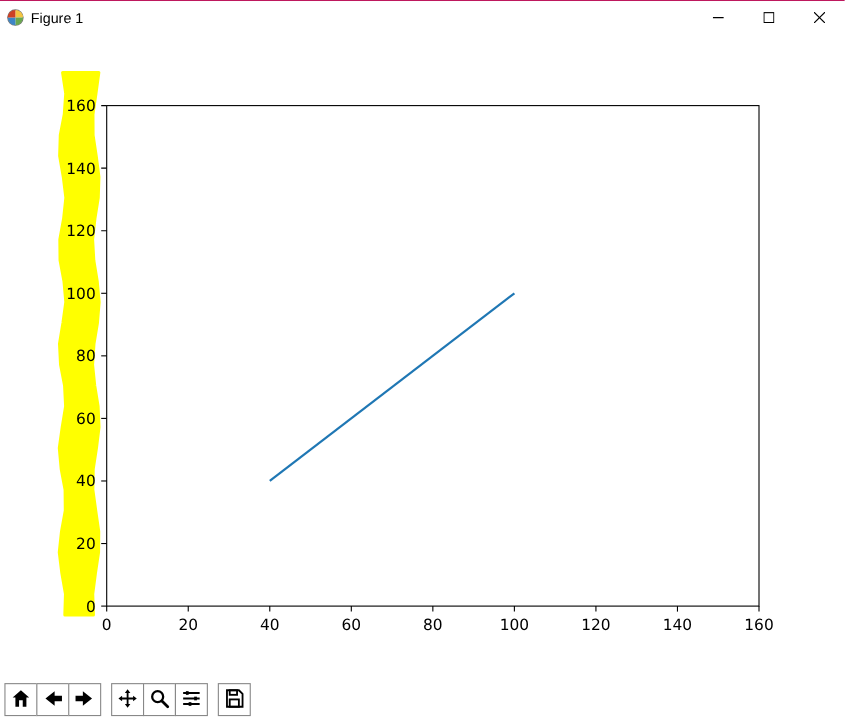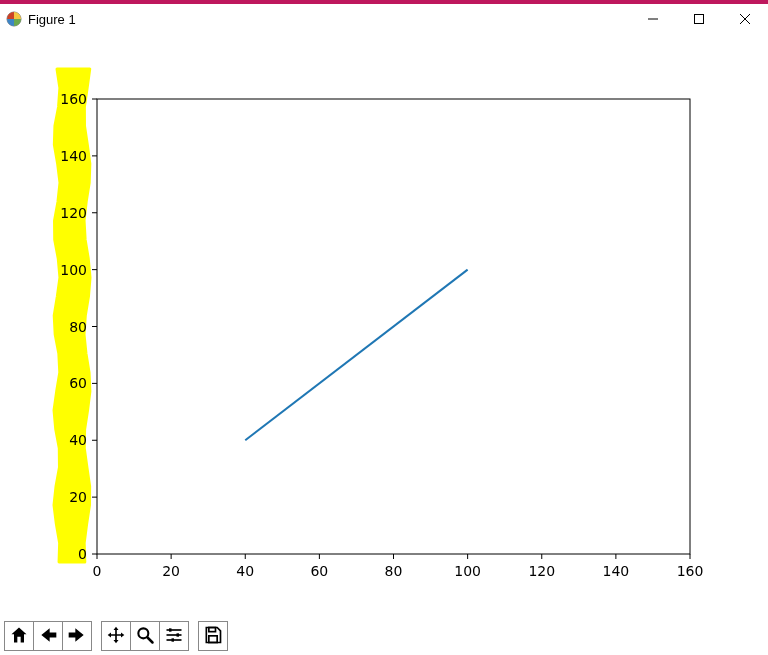--- a/index.html
+++ b/index.html
@@ -9,21 +9,21 @@
     height: 655px;
     font-family: "Segoe UI", Tahoma, sans-serif;
     font-size: 13px;
     background: #ffffff;
     overflow: hidden;
   }
   .window {
     width: 768px;
     height: 655px;
     box-sizing: border-box;
-    border-top: 4px solid #be185d;
+    border-top: 1px solid #be185d;
     display: flex;
     flex-direction: column;
   }
   
   .titlebar {
     height: 30px;
     display: flex;
     align-items: center;
     background: #ffffff;
     padding-left: 6px;

